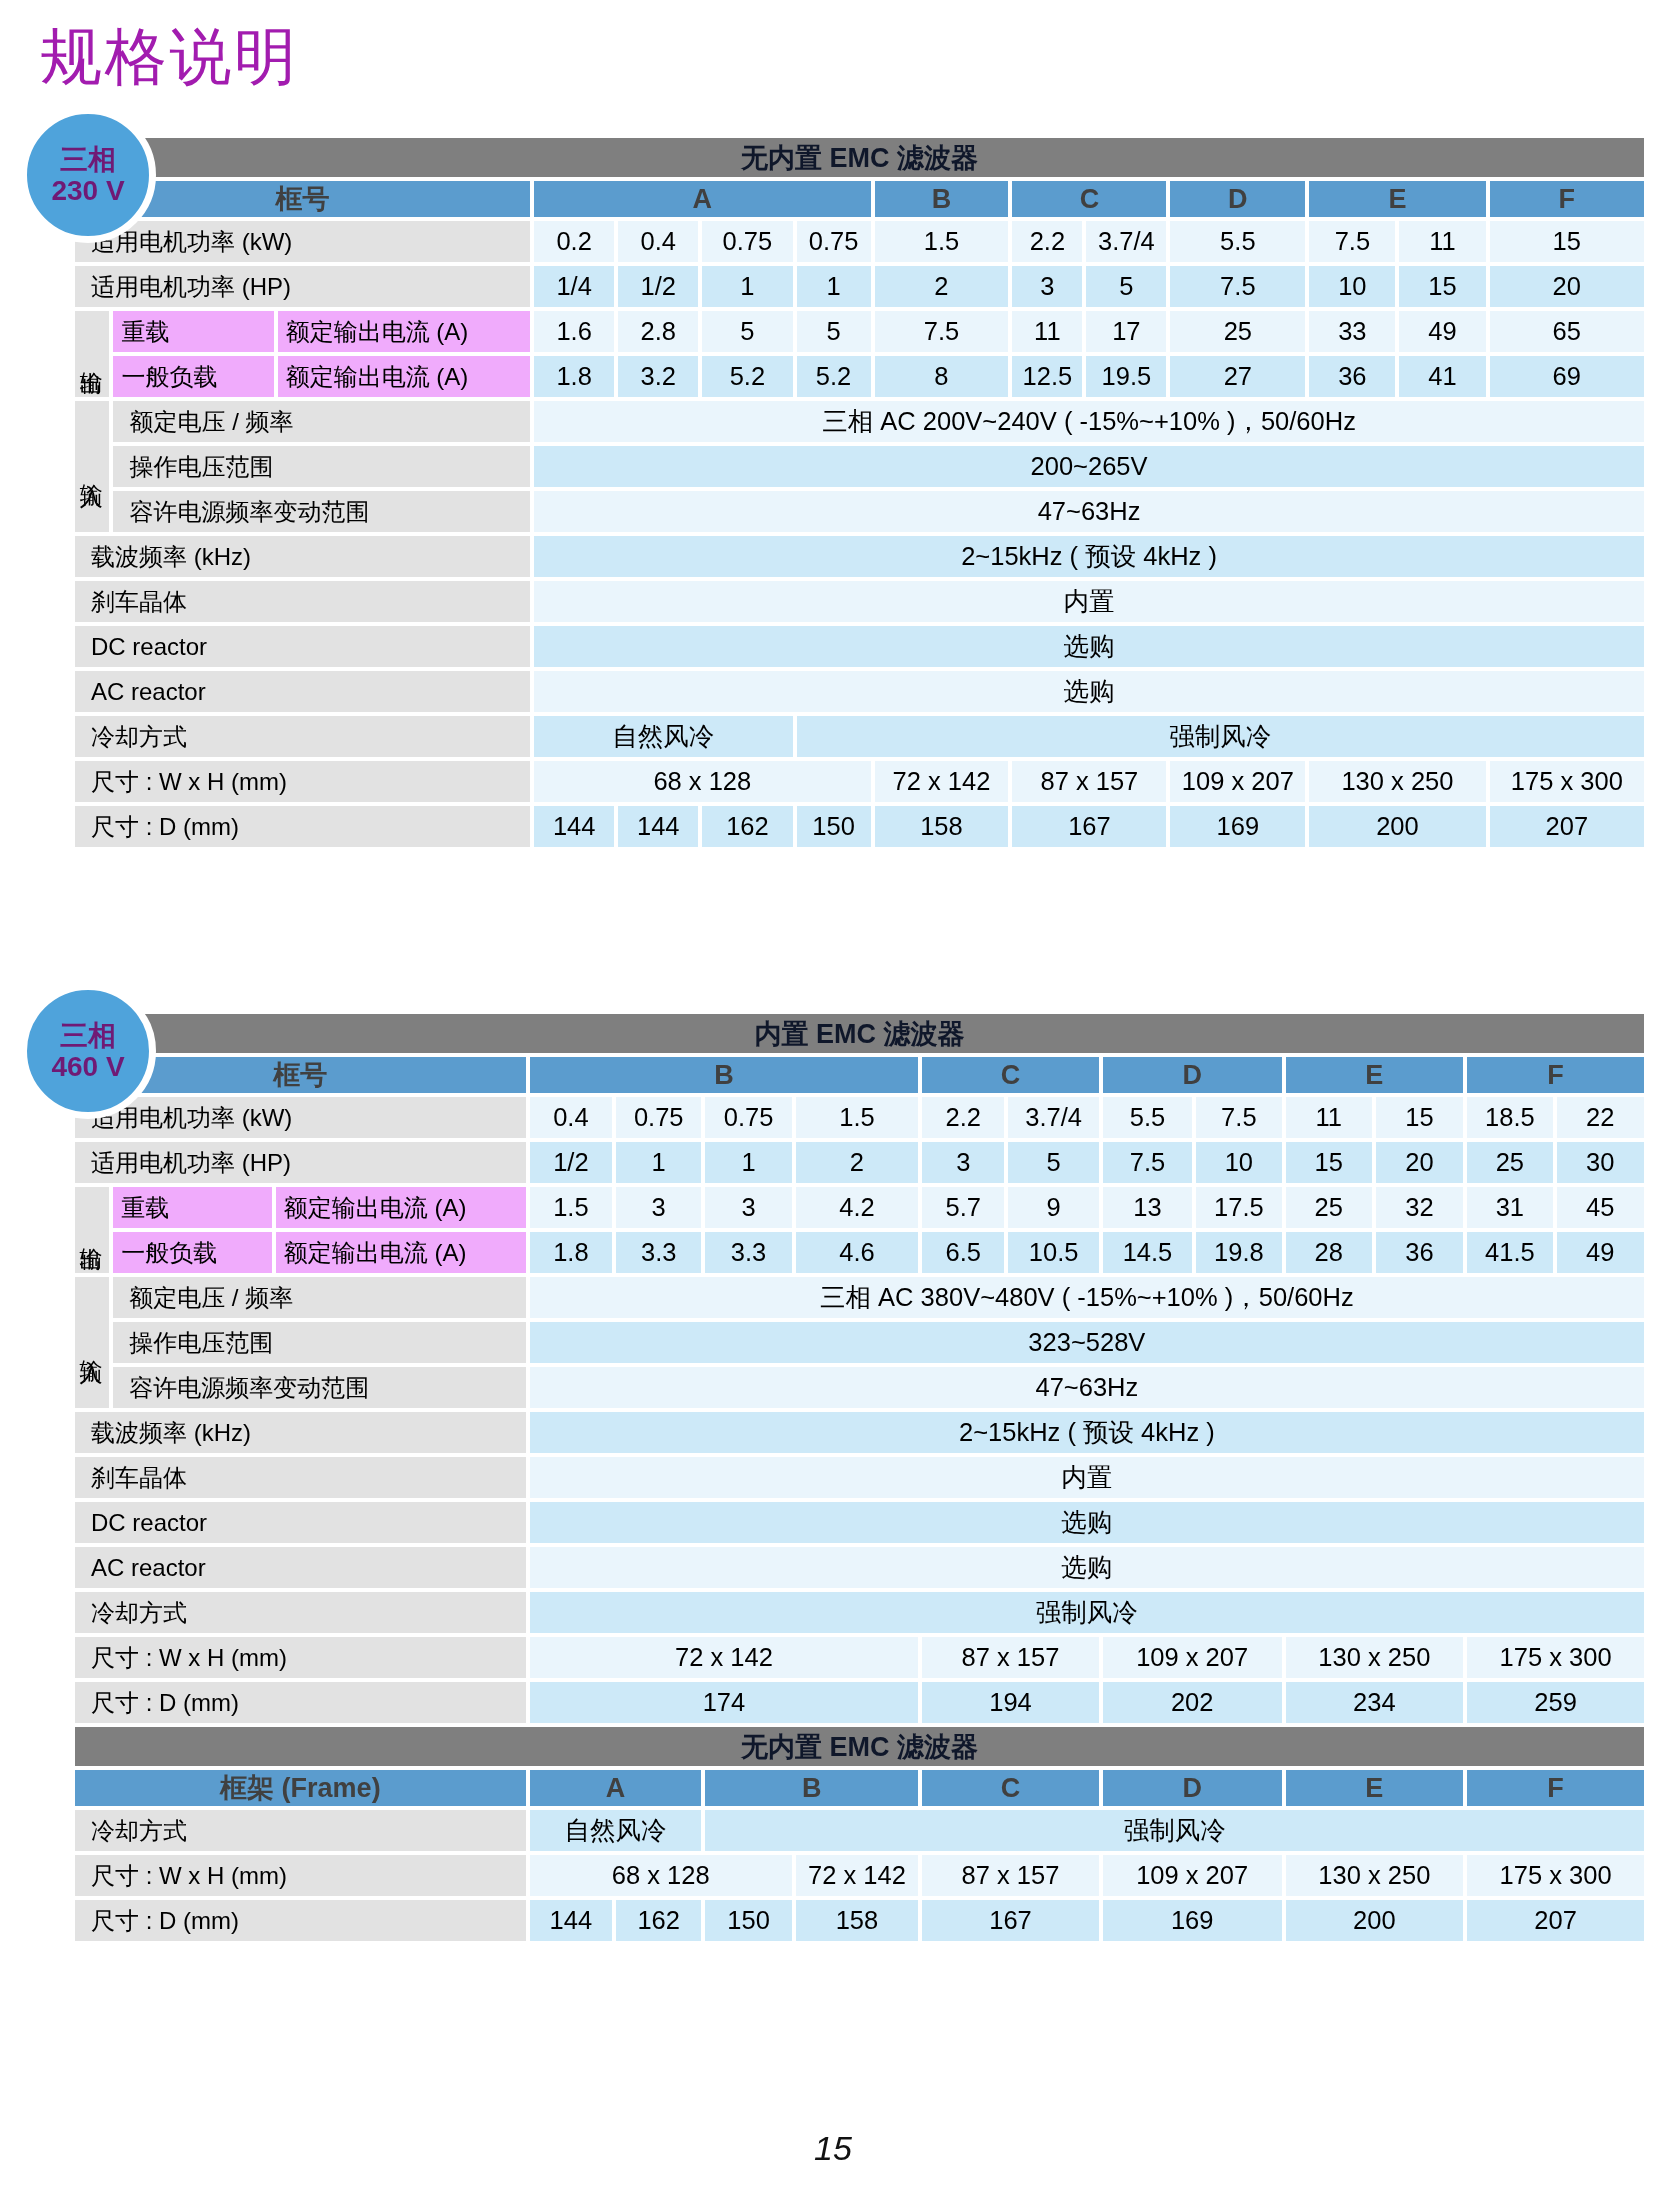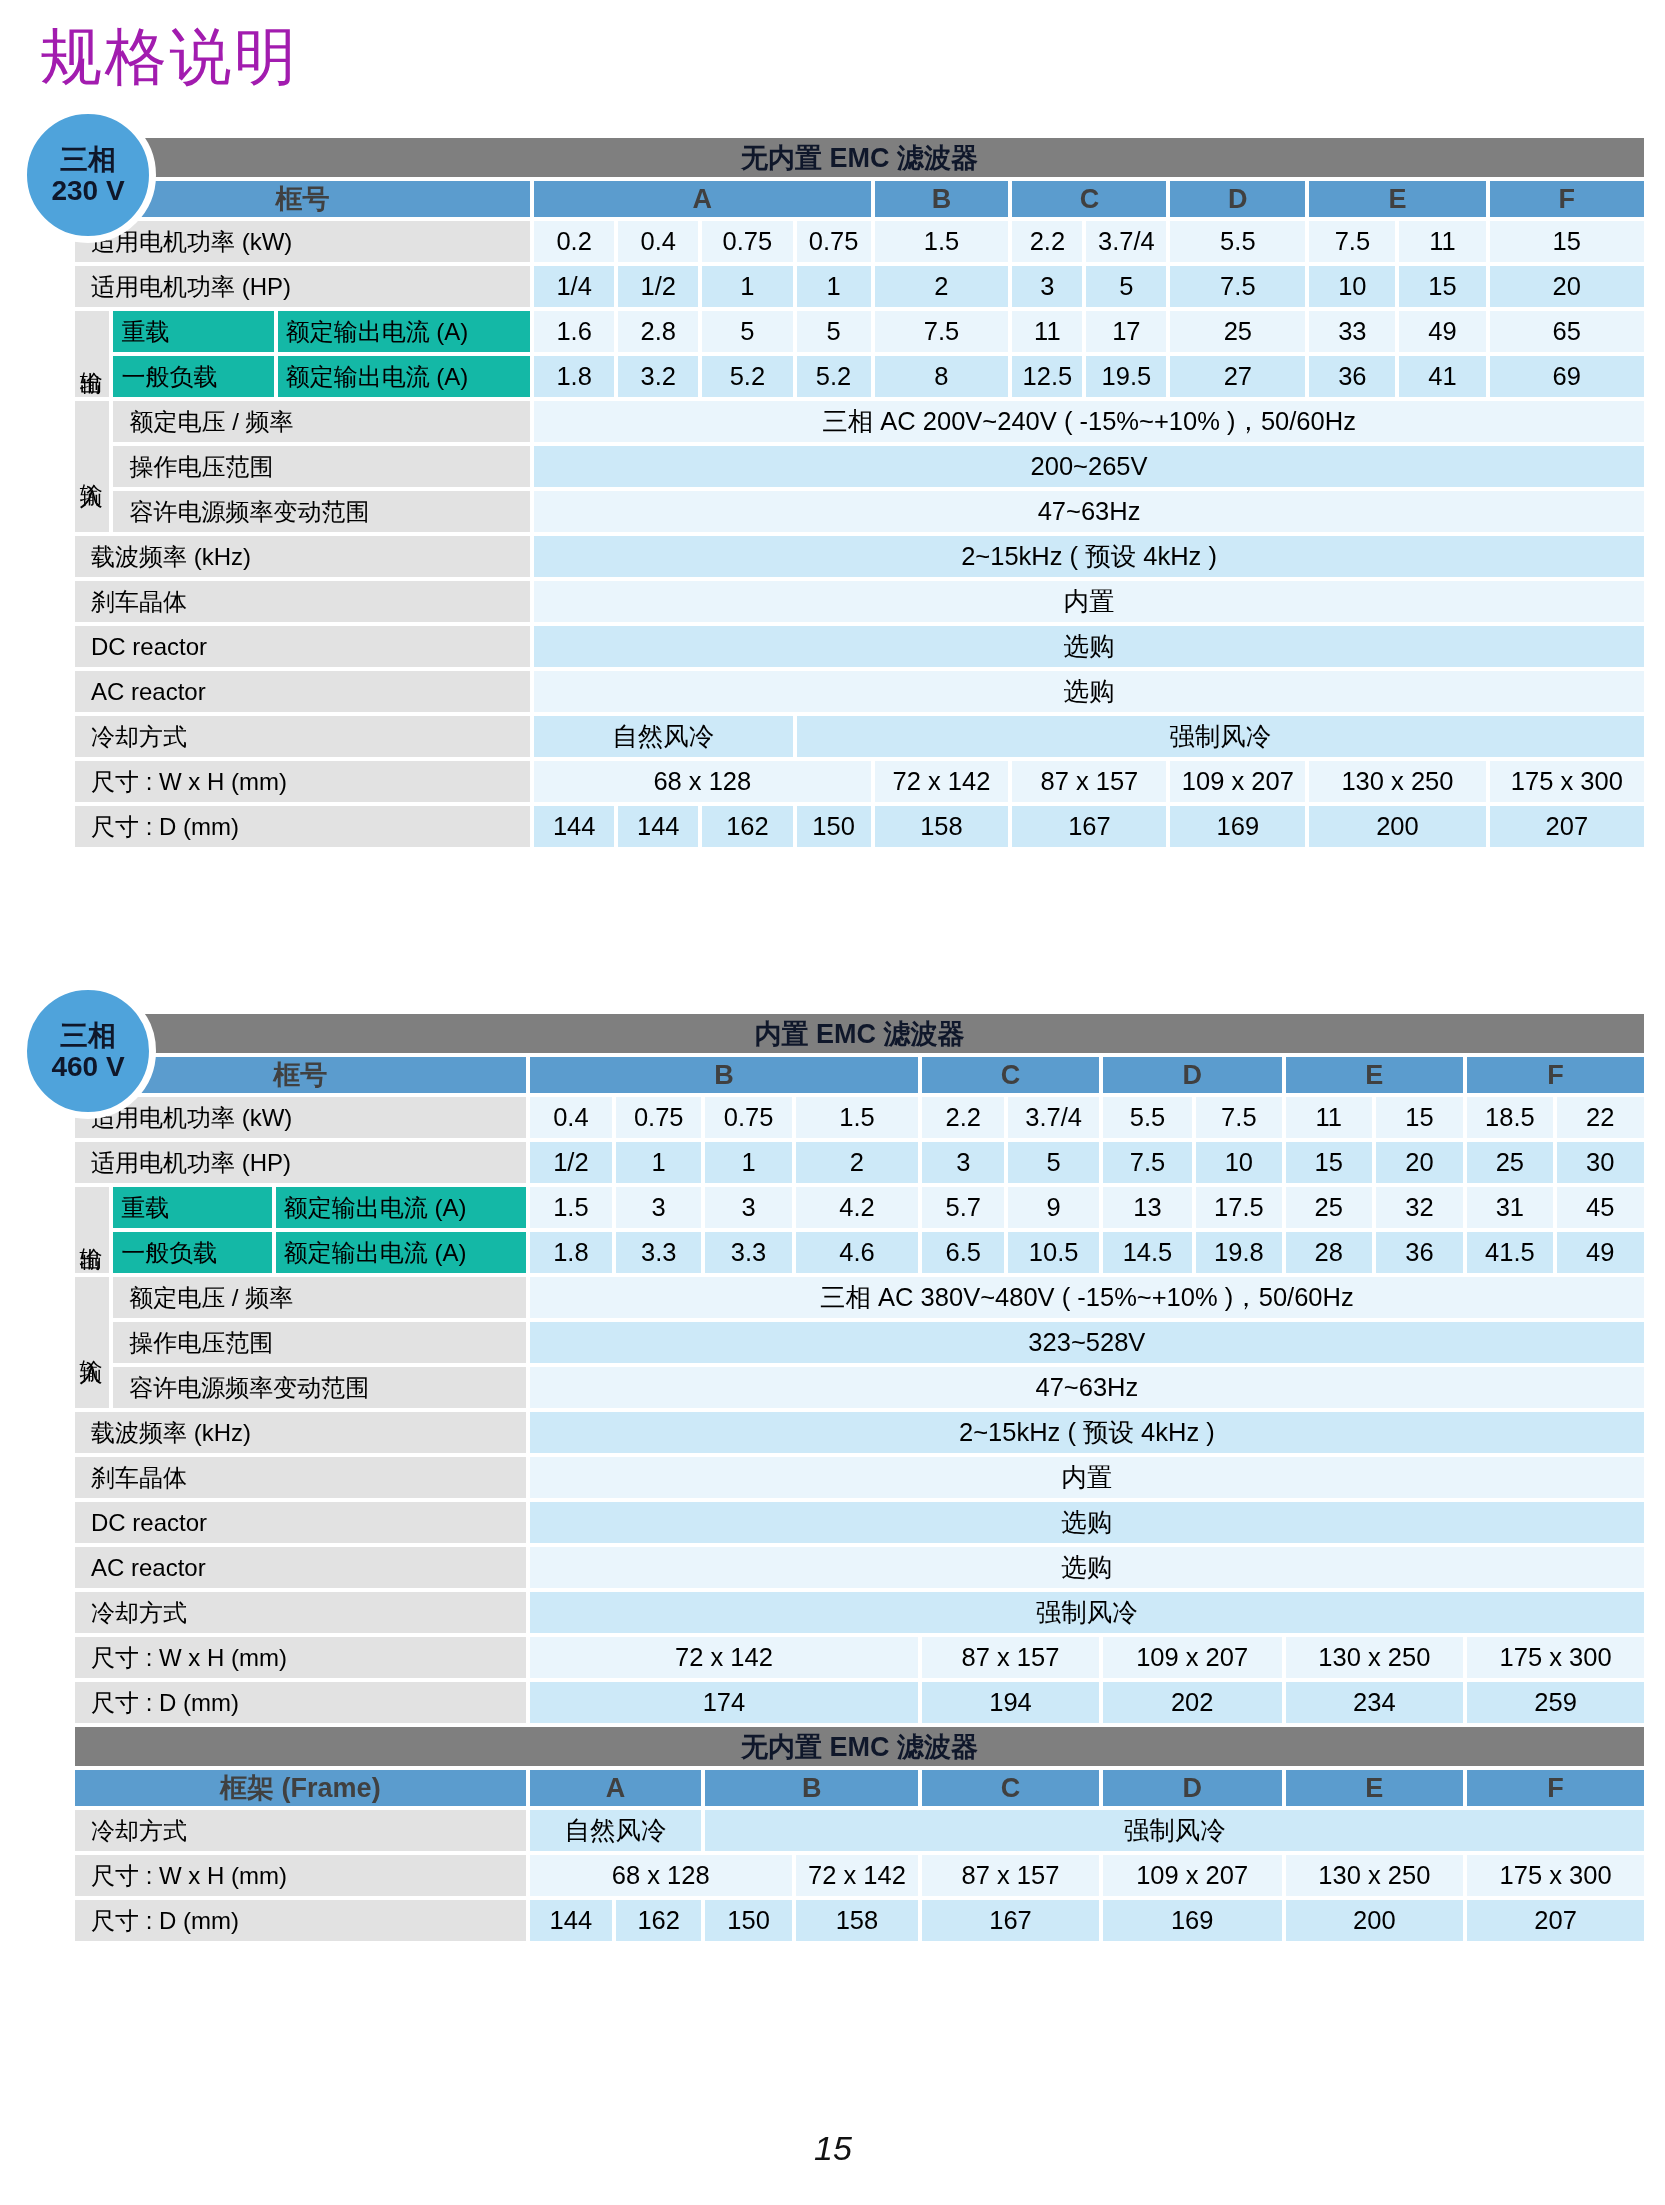--- a/index.html
+++ b/index.html
@@ -8,35 +8,35 @@
     font-family:"Liberation Sans", sans-serif;color:#000;overflow:hidden;
   }
   .page-title{
     position:absolute;left:40px;top:14.8px;font-size:62px;font-weight:500;
     color:#a21caf;letter-spacing:2.7px;
   }
   .badge{
     position:absolute;width:136px;height:136px;border-radius:50%;
     background:#4FA3DB;border:7.4px solid #ffffff;box-sizing:border-box;
     display:flex;flex-direction:column;align-items:center;justify-content:center;
-    color:#0f172a;font-weight:bold;font-size:28px;line-height:1.12;z-index:6;text-align:center;
+    color:#701a75;font-weight:bold;font-size:28px;line-height:1.12;z-index:6;text-align:center;
   }
   .badge-1{left:20px;top:107px;}
   .badge-2{left:20px;top:983px;}
   table.spec{
     position:absolute;left:71px;border-collapse:separate;border-spacing:4px;
     table-layout:fixed;width:1577px;
   }
   #t230{top:134px;}
   #t460{top:1010px;}
   td{padding:0;text-align:center;vertical-align:middle;font-size:25.5px;height:41px;overflow:hidden;white-space:nowrap;}
   .hg{background:#7F7F7F;color:#0f172a;font-weight:bold;font-size:27px;height:39px;}
   .hb{background:#5B9CCE;color:#404040;font-weight:bold;font-size:27px;height:36px;}
   .lb{background:#E2E2E2;text-align:left;padding-left:16px;font-size:24px;}
-  .lb2{background:#14b8a6;text-align:left;padding-left:8px;font-size:24px;}
+  .lb2{background:#f0abfc;text-align:left;padding-left:8px;font-size:24px;}
   .vl{background:#E2E2E2;font-size:23px;writing-mode:vertical-lr;text-orientation:upright;text-align:center;letter-spacing:1.3px;}
   .p{background:#EAF5FC;}
   .l{background:#CDE9F8;}
   .page-num{
     position:absolute;left:0;right:0;top:2129px;text-align:center;
     font-size:34px;font-style:italic;color:#111;
   }
 </style>
 </head>
 <body>

